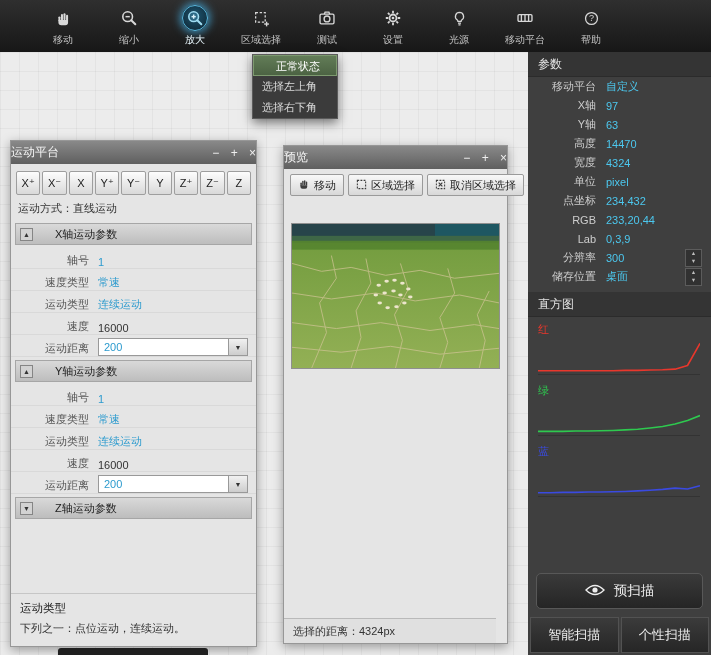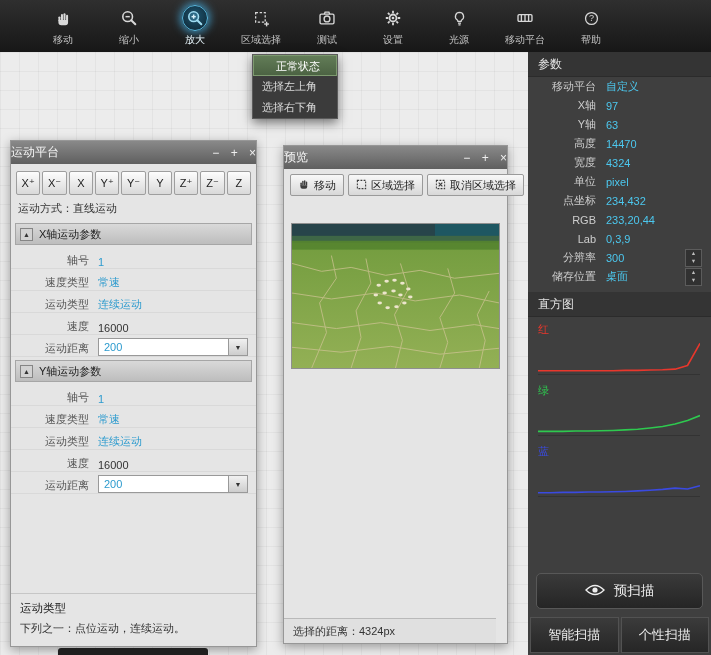--- a/index.html
+++ b/index.html
@@ -38,21 +38,21 @@
   .win-controls span{margin-left:8px;font-size:12px;color:#efefef;cursor:pointer;}
 
   
   .motion{left:10px;top:88px;width:247px;height:507px;}
   .axis-row{display:flex;gap:2px;margin:7px 5px 5px;}
   .axis-btn{flex:1;height:22px;background:linear-gradient(#fdfdfd,#d9d9d9);border:1px solid #9e9e9e;
             border-radius:2px;font-size:11px;color:#222;display:flex;align-items:center;
             justify-content:center;cursor:pointer;}
   .motion-mode{font-size:11px;color:#333;margin:6px 7px 7px;}
   .section-header{height:20px;margin:3px 4px 2px;background:linear-gradient(#d9d9d9,#bdbdbd);
-                  border:1px solid #a6a6a6;display:flex;align-items:center;gap:6px;padding:0 4px;
+                  border:1px solid #a6a6a6;display:flex;align-items:center;gap:22px;padding:0 4px;
                   font-size:11px;color:#222;cursor:pointer;}
   .toggle{width:11px;height:11px;border:1px solid #858585;background:#d2d2d2;font-size:7px;
           line-height:11px;text-align:center;color:#333;flex:0 0 auto;}
   .param-row{display:flex;align-items:flex-end;height:21px;padding:0 8px;font-size:11px;
              border-bottom:1px solid rgba(0,0,0,.05);}
   .param-label{width:70px;text-align:right;color:#555;margin-right:9px;flex:0 0 auto;}
   .param-value{color:#2d9bce;}
   .param-value.plain{color:#333;}
   .combo{flex:1;display:flex;height:18px;}
   .combo-value{flex:1;background:#fff;border:1px solid #999;font-size:11px;color:#2d9bce;
@@ -288,20 +288,24 @@
         <span class="param-value plain">16000</span>
       </div>
       <div class="param-row">
         <span class="param-label">运动距离</span>
         <span class="combo">
           <span class="combo-value">200</span>
           <span class="combo-btn">▼</span>
         </span>
       </div>
 
+      <div class="section-header">
+        <span class="toggle">▼</span>
+        <span>Z轴运动参数</span>
+      </div>
 
       <div class="motion-footer">
         <div class="motion-footer-title">运动类型</div>
         <div class="motion-footer-text">下列之一：点位运动，连续运动。</div>
       </div>
     </div>
 
     <div class="panel preview">
       <div class="panel-titlebar">
         <span>预览</span>

